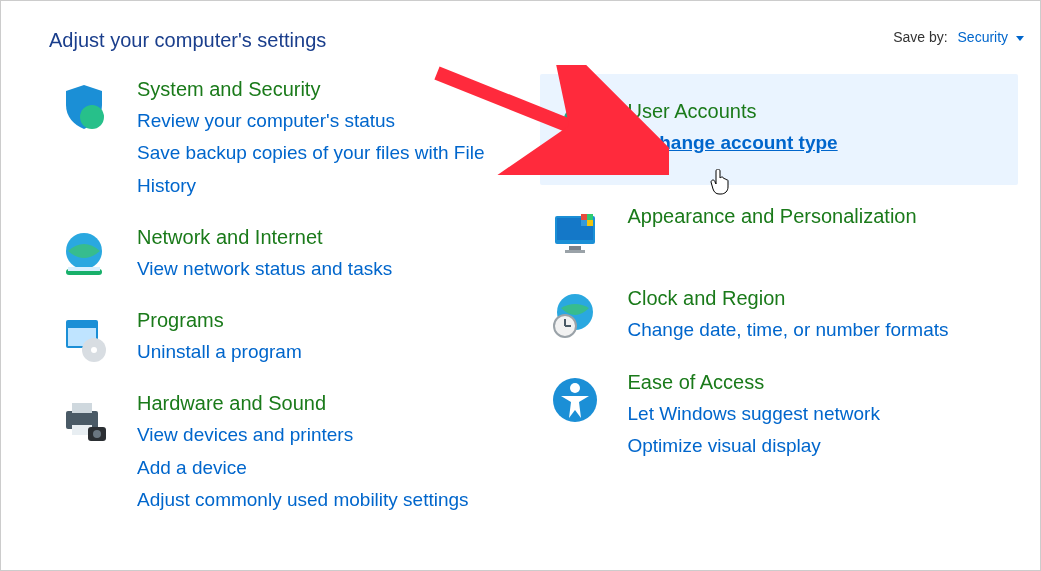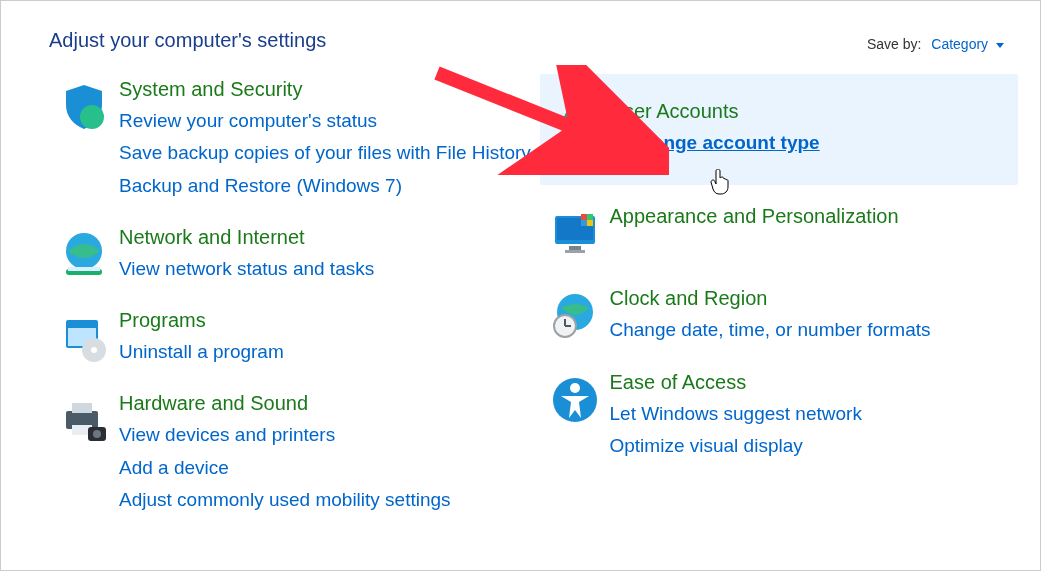--- a/index.html
+++ b/index.html
@@ -9,42 +9,42 @@
       background: #fff;
       width: 1041px;
       height: 571px;
       border: 1px solid #ccc;
       position: relative;
       overflow: hidden;
     }
     .header {
       display: flex;
       justify-content: space-between;
-      align-items: flex-end;
-      padding: 28px 36px 10px 48px;
+      align-items: flex-start;
+      padding: 28px 16px 10px 48px;
     }
     .header h1 {
       font-size: 20px;
       font-weight: 400;
       color: #1a3e8c;
     }
     .viewby { font-size: 14px; color: #333; }
     .viewby-val { color: #0066cc; margin-left: 6px; }
     .caret { display: inline-block; width: 0; height: 0; border-left: 4px solid transparent; border-right: 4px solid transparent; border-top: 5px solid #0066cc; margin-left: 4px; vertical-align: middle; }
     .cols {
       display: flex;
       padding: 12px 10px 0 48px;
       gap: 0;
     }
     .col { flex: 1; }
     .col.right { flex: 1; }
     .cat {
       display: flex;
       align-items: flex-start;
-      gap: 6px;
+      gap: 24px;
       margin-bottom: 16px;
       padding: 4px 6px;
     }
     .cat.highlight {
       background: #eaf4ff;
       border-radius: 2px;
       margin-right: 12px;
       padding: 26px 6px;
     }
     .iconbox {
@@ -92,39 +92,38 @@
       pointer-events: none;
     }
   </style>
 </head>
 <body>
 
 <div class="header">
   <h1>Adjust your computer's settings</h1>
   <div class="viewby">
     <span>Save by:</span>
-    <span class="viewby-val">Category</span>
+    <span class="viewby-val">Security</span>
     <span class="caret"></span>
   </div>
 </div>
 
 <div class="cols">
   <div class="col left" id="col-left">
       <div class="cat">
         <div class="iconbox">
           <svg width="56" height="56" viewBox="0 0 56 56">
             <path d="M28 6 L46 12 V26 C46 38 38 46 28 50 C18 46 10 38 10 26 V12 Z" fill="#1b8fd6"></path>
             <circle cx="36" cy="38" r="12" fill="#27c08a"></circle>
           </svg>
         </div>
         <div>
           <div class="cat-title">System and Security</div>
           <a class="cat-link"><span>Review your computer's status</span></a>
           <a class="cat-link"><span>Save backup copies of your files with File History</span></a>
-          <a class="cat-link"><span>Backup and Restore (Windows 7)</span></a>
         </div>
       </div>
       <div class="cat">
         <div class="iconbox">
           <svg width="56" height="56" viewBox="0 0 56 56">
             <circle cx="28" cy="24" r="18" fill="#2aa8e0"></circle>
             <path d="M12 24 Q28 10 44 24 Q28 38 12 24 Z" fill="#3dc46b" opacity="0.7"></path>
             <rect x="10" y="42" width="36" height="6" rx="3" fill="#18b06a"></rect>
             <rect x="12" y="40" width="32" height="4" fill="#d8f0ff"></rect>
           </svg>

